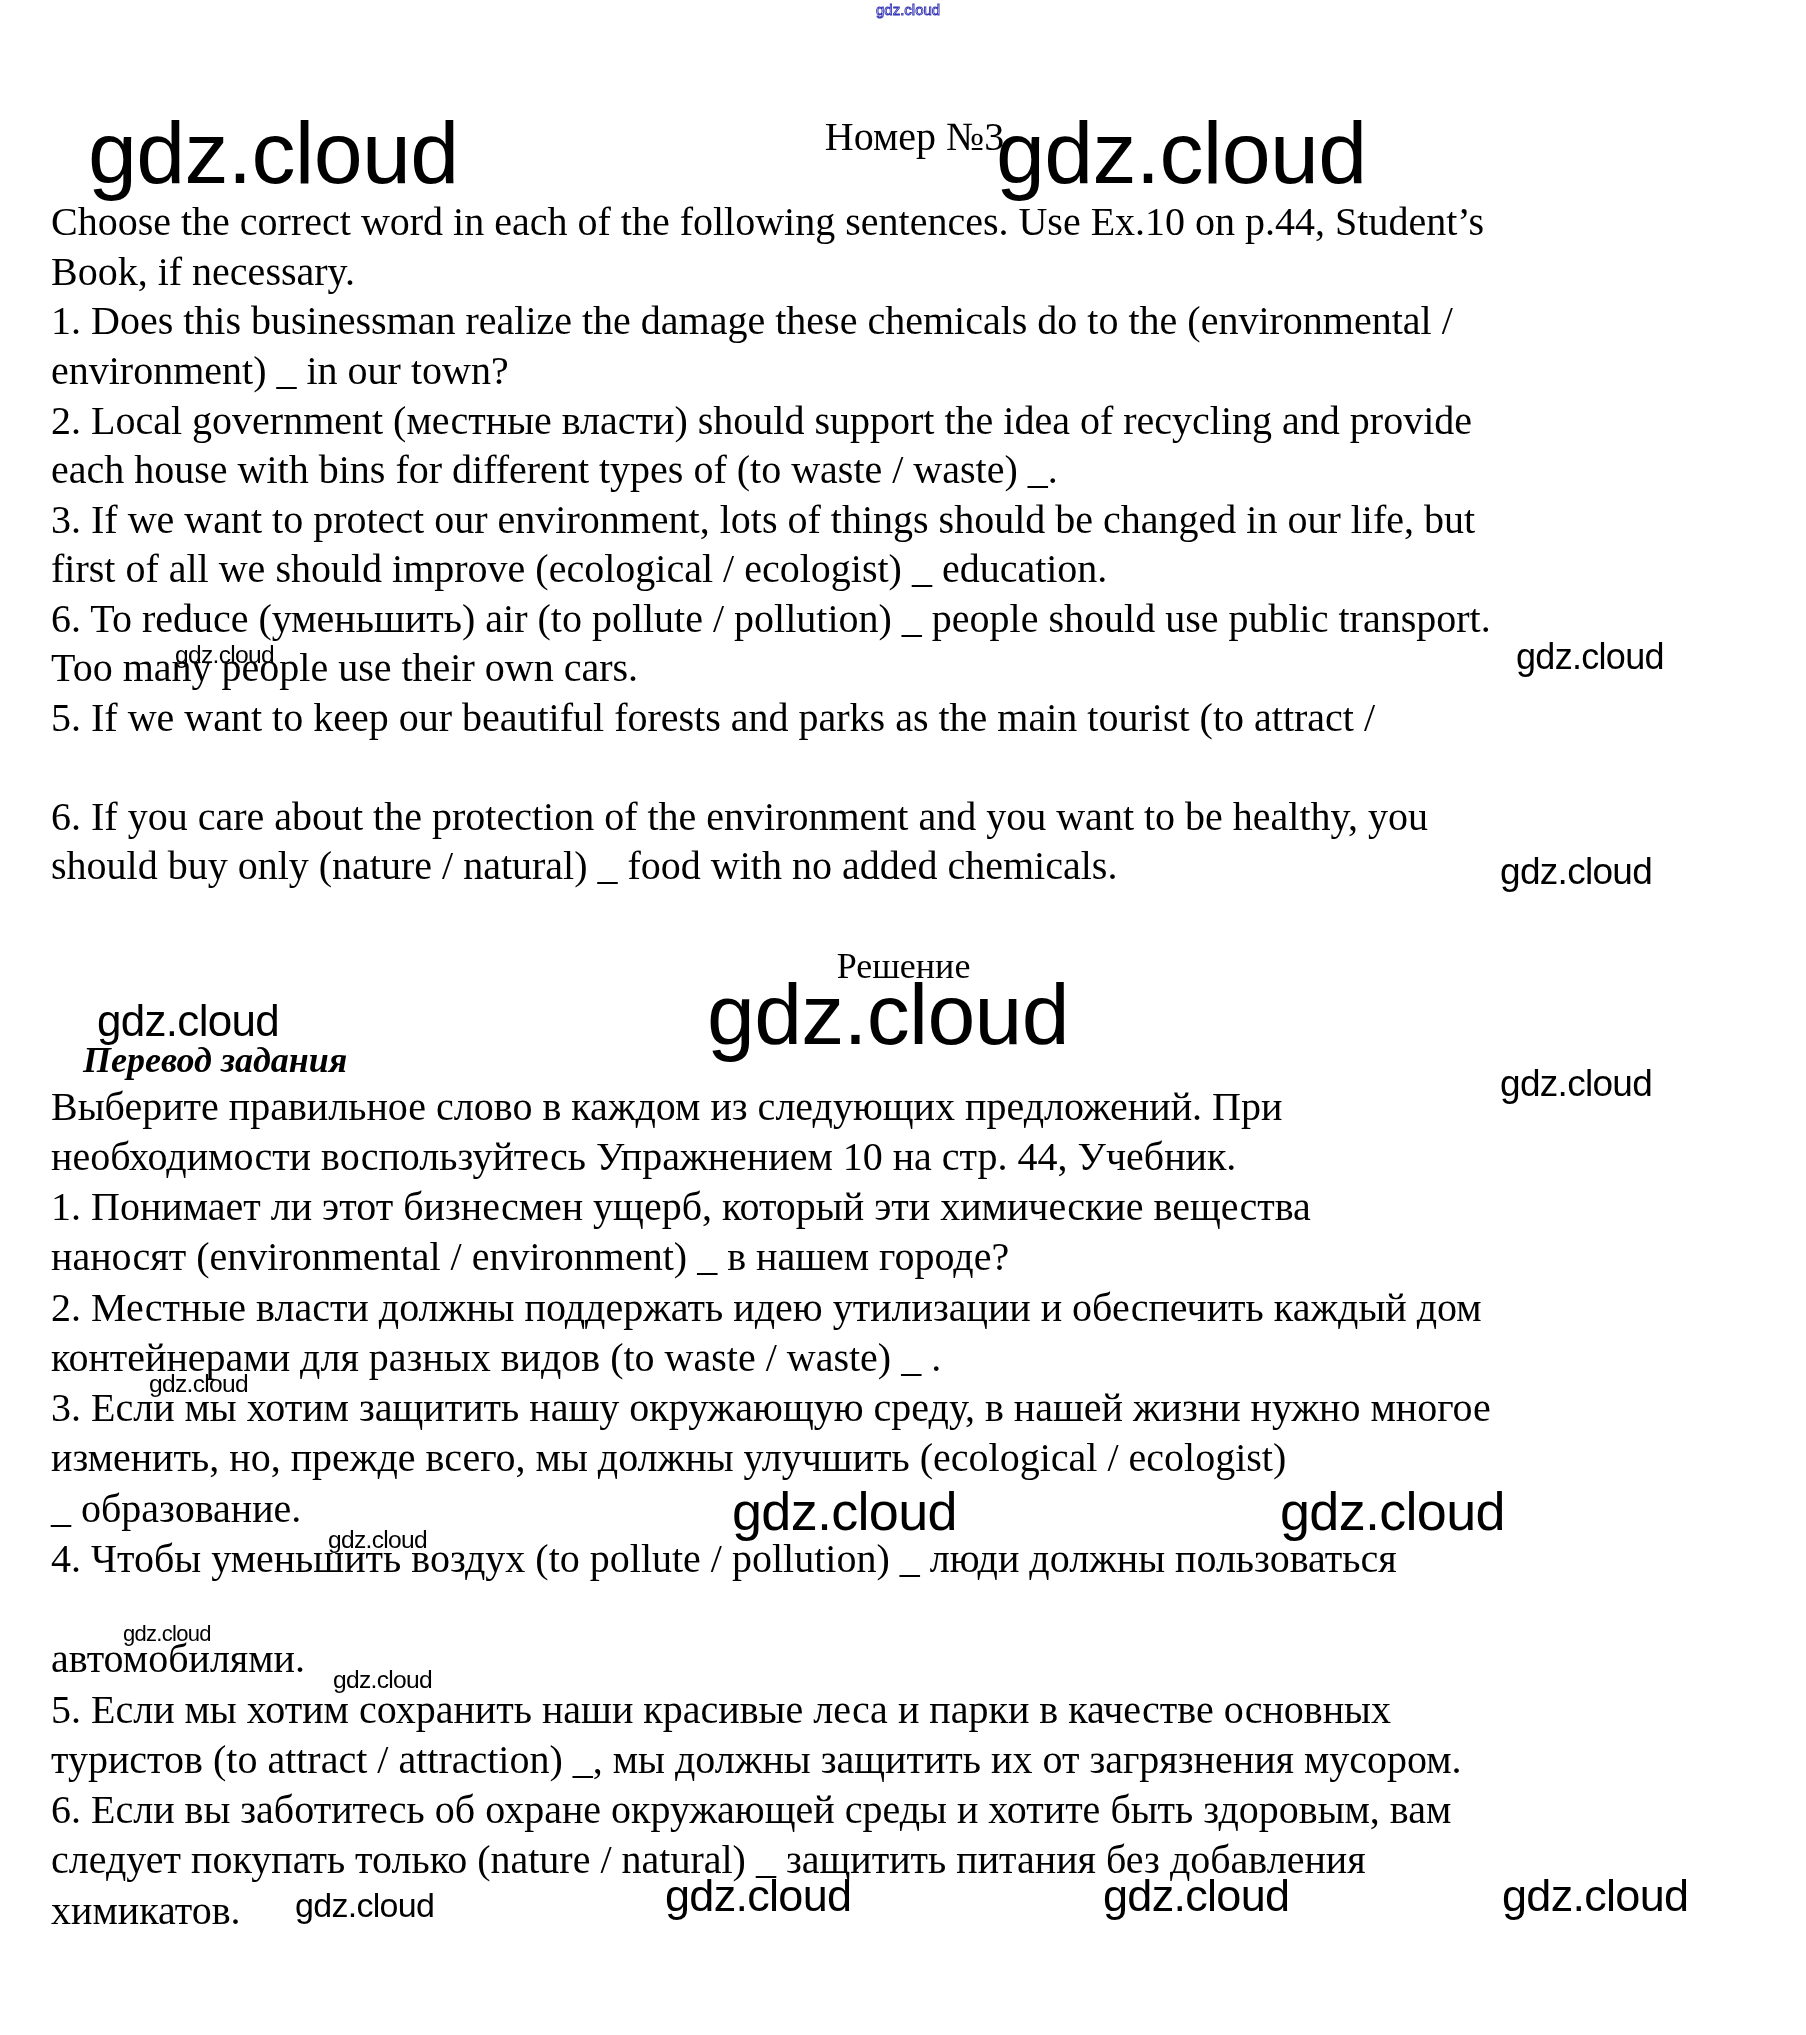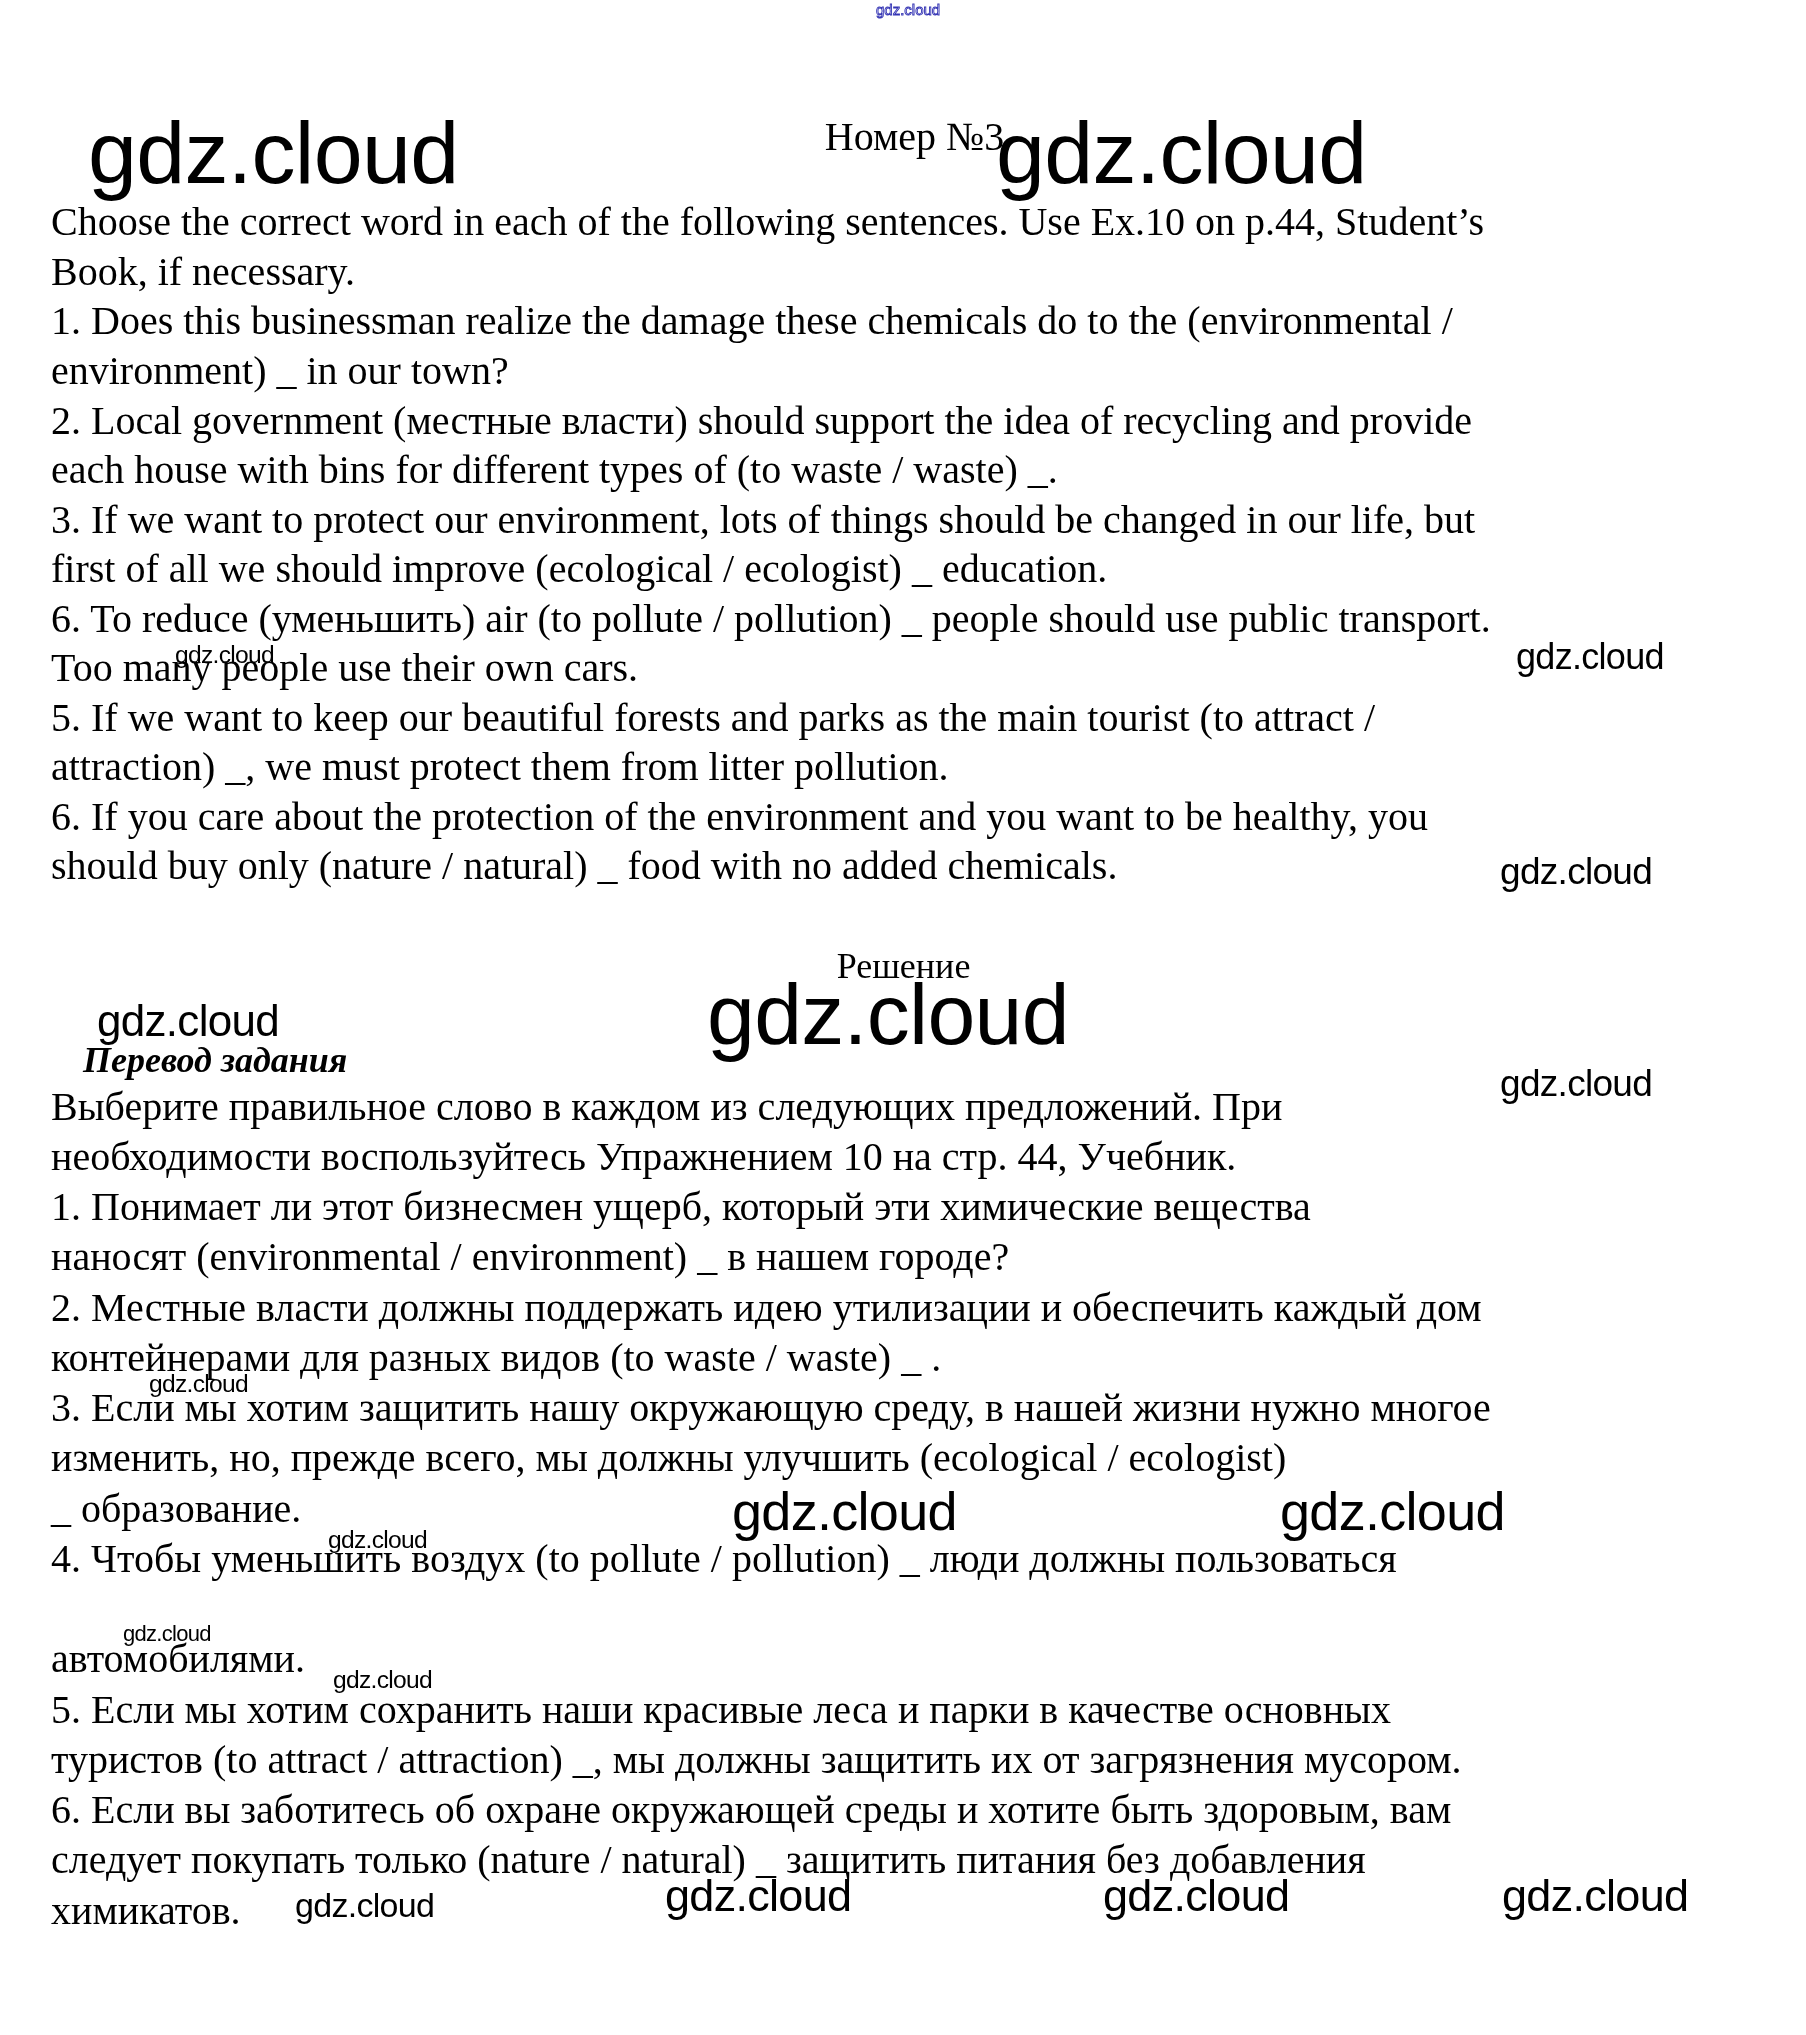--- a/index.html
+++ b/index.html
@@ -82,21 +82,20 @@
   <div class="ln" style="top:252px;">Book, if necessary.</div>
   <div class="ln" style="top:301px;">1. Does this businessman realize the damage these chemicals do to the (environmental /</div>
   <div class="ln" style="top:351px;">environment) _ in our town?</div>
   <div class="ln" style="top:401px;">2. Local government (местные власти) should support the idea of recycling and provide</div>
   <div class="ln" style="top:450px;">each house with bins for different types of (to waste / waste) _.</div>
   <div class="ln" style="top:500px;">3. If we want to protect our environment, lots of things should be changed in our life, but</div>
   <div class="ln" style="top:549px;">first of all we should improve (ecological / ecologist) _ education.</div>
   <div class="ln" style="top:599px;">6. To reduce (уменьшить) air (to pollute / pollution) _ people should use public transport.</div>
   <div class="ln" style="top:648px;">Too many people use their own cars.</div>
   <div class="ln" style="top:698px;">5. If we want to keep our beautiful forests and parks as the main tourist (to attract /</div>
-  <div class="ln" style="top:747px;">attraction) _, we must protect them from litter pollution.</div>
   <div class="ln" style="top:797px;">6. If you care about the protection of the environment and you want to be healthy, you</div>
   <div class="ln" style="top:846px;">should buy only (nature / natural) _ food with no added chemicals.</div>
 
   <div class="ln" style="top:1087px;">Выберите правильное слово в каждом из следующих предложений. При</div>
   <div class="ln" style="top:1137px;">необходимости воспользуйтесь Упражнением 10 на стр. 44, Учебник.</div>
   <div class="ln" style="top:1187px;">1. Понимает ли этот бизнесмен ущерб, который эти химические вещества</div>
   <div class="ln" style="top:1237px;">наносят (environmental / environment) _ в нашем городе?</div>
   <div class="ln" style="top:1288px;">2. Местные власти должны поддержать идею утилизации и обеспечить каждый дом</div>
   <div class="ln" style="top:1338px;">контейнерами для разных видов (to waste / waste) _ .</div>
   <div class="ln" style="top:1388px;">3. Если мы хотим защитить нашу окружающую среду, в нашей жизни нужно многое</div>

